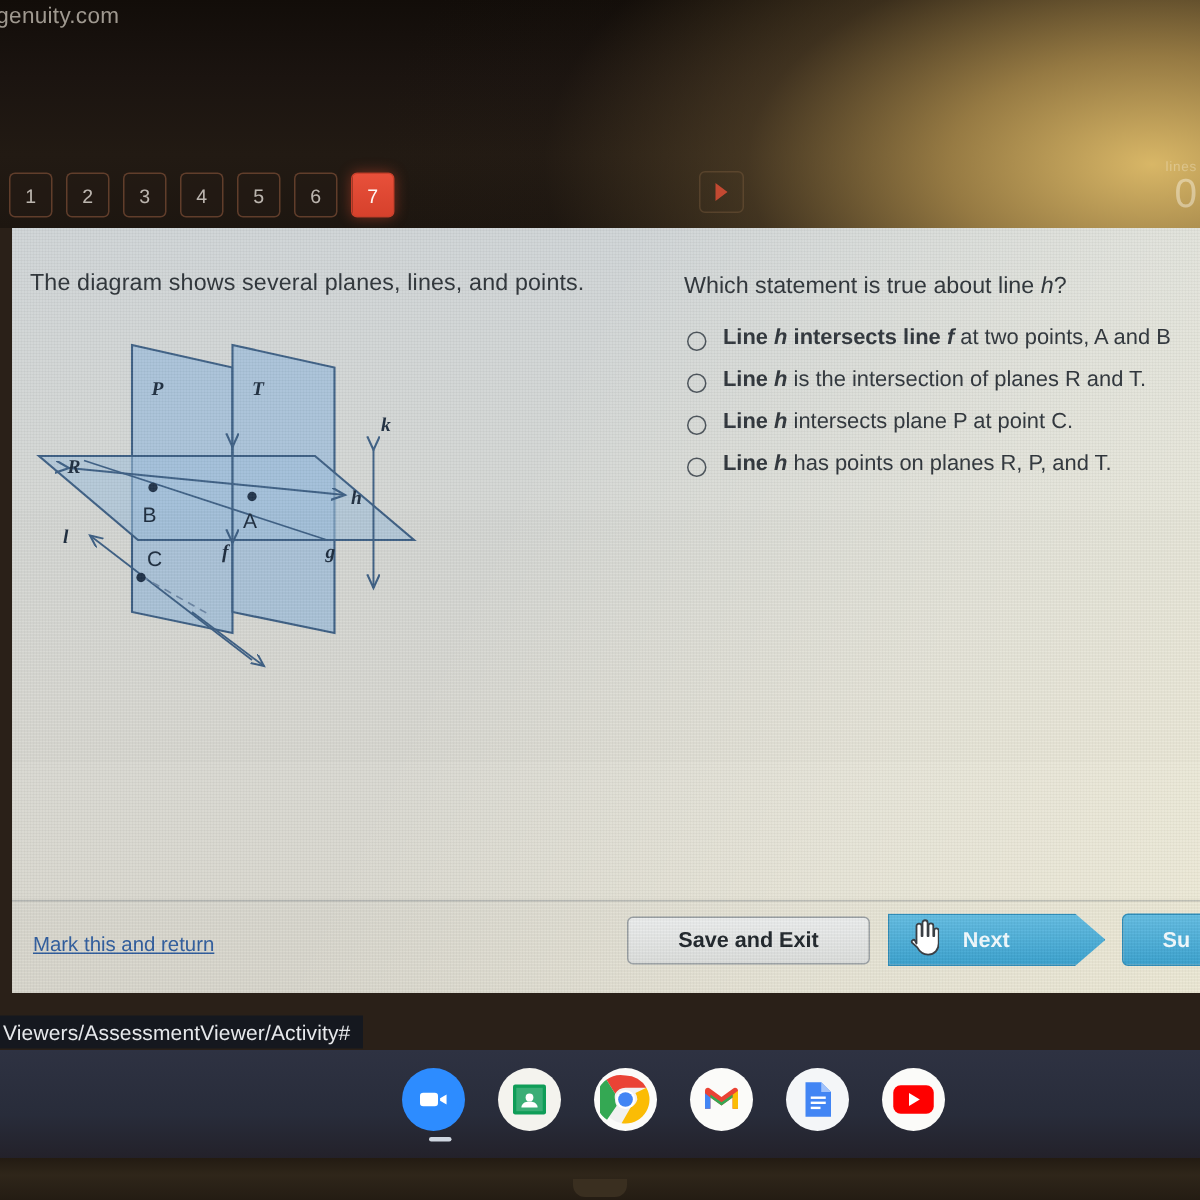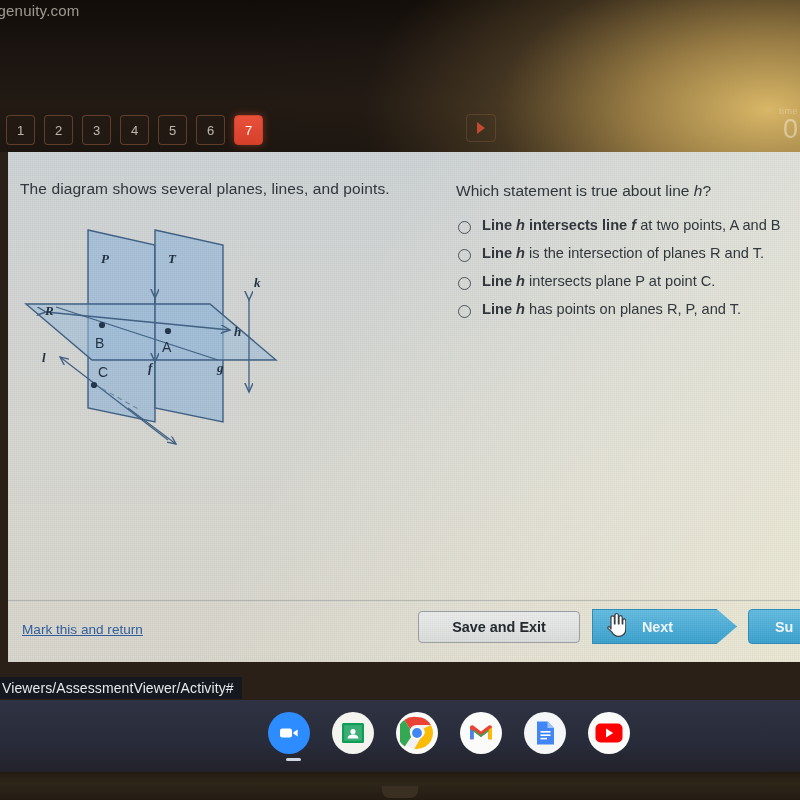--- a/index.html
+++ b/index.html
@@ -299,21 +299,21 @@
         <div class="nav-num">5</div>
         <div class="nav-num">6</div>
         <div class="nav-num active">7</div>
       </div>
 
     <div class="nav-arrow-btn">
       <div class="tri"></div>
     </div>
 
     <div class="timer">
-      <div class="tlabel">time</div>
+      <div class="tlabel">lines</div>
       <div class="tval">0</div>
     </div>
   </div>
 
   <div class="page-edge-l"></div>
   <div class="page">
 
     <div class="q-prompt">The diagram shows several planes, lines, and points.</div>
 
     <div class="diagram">

